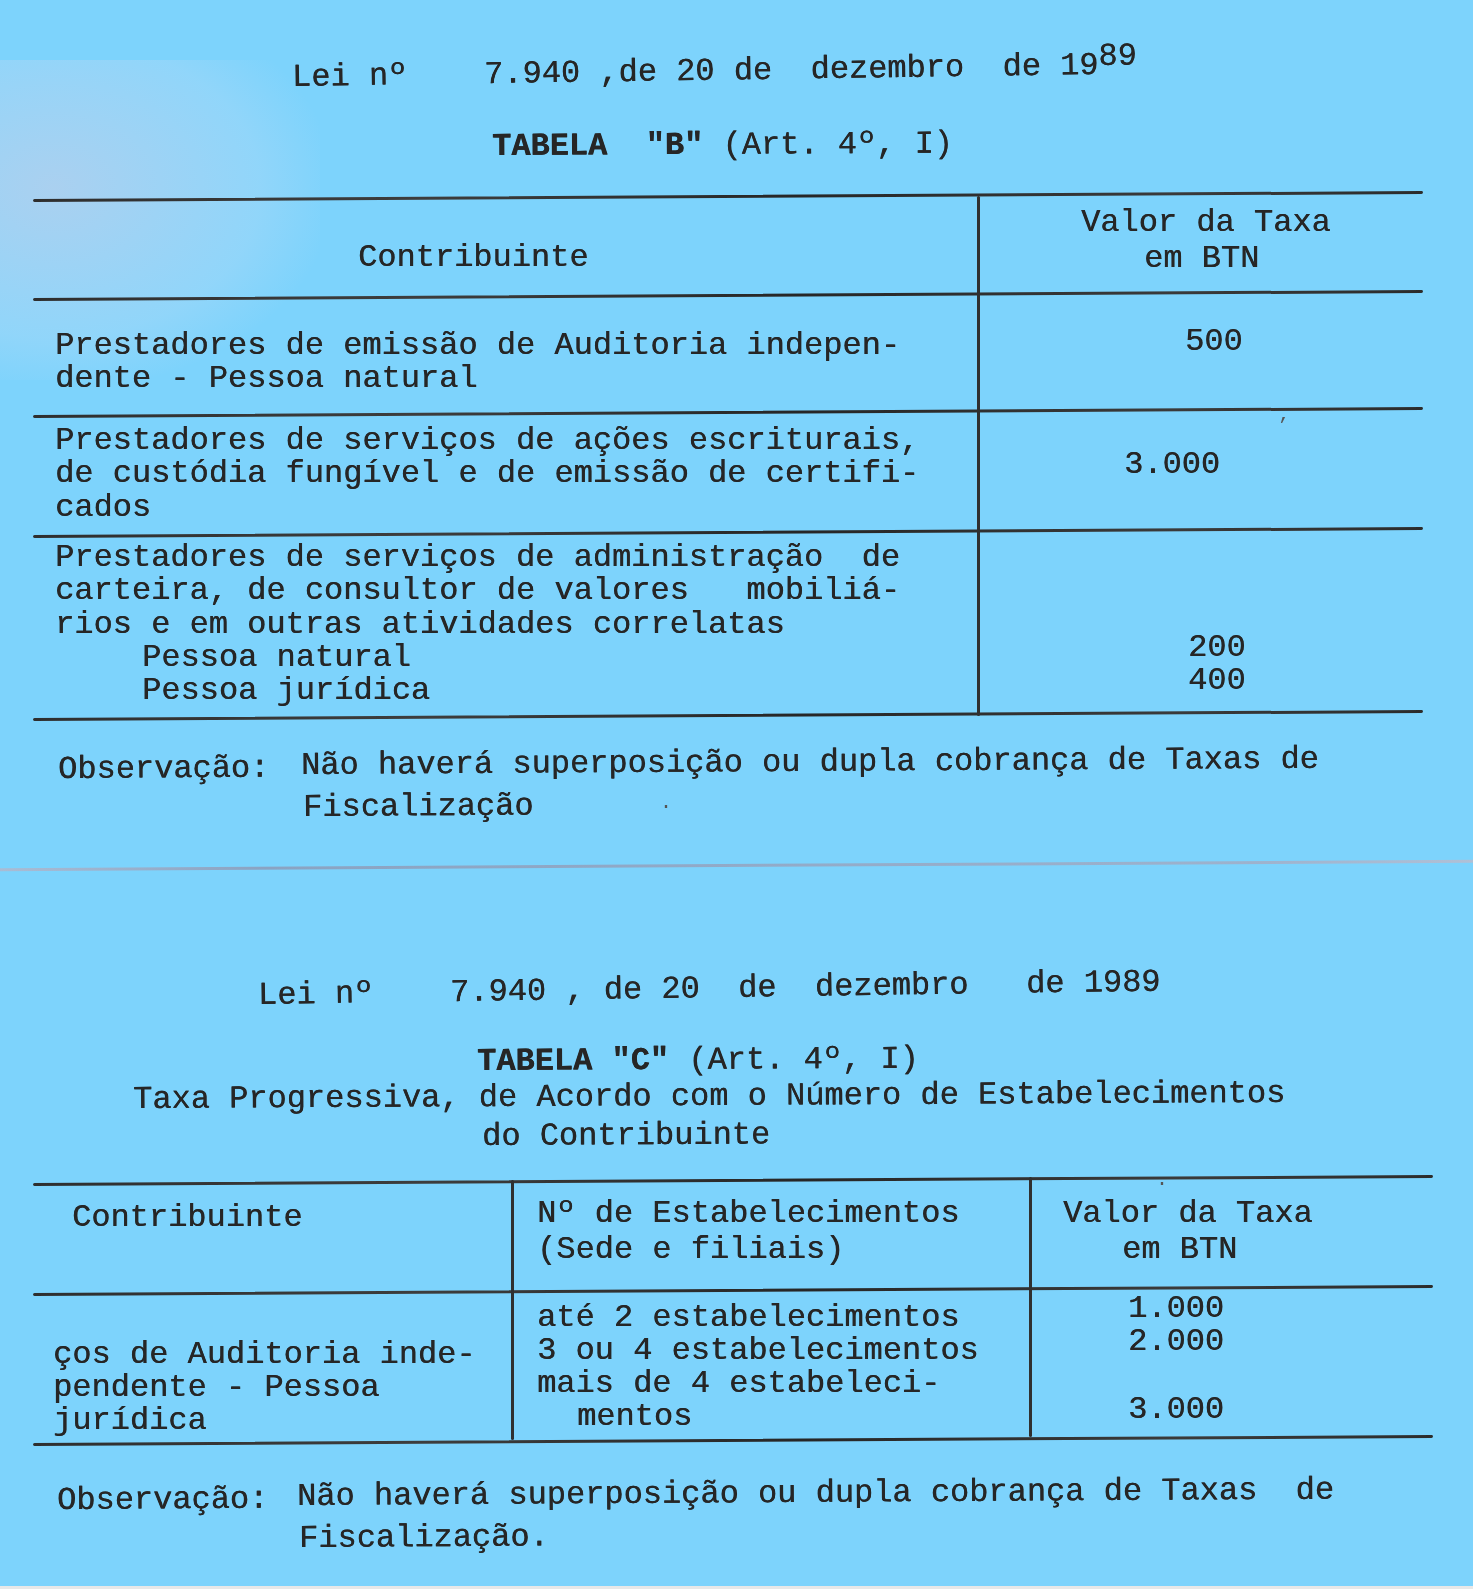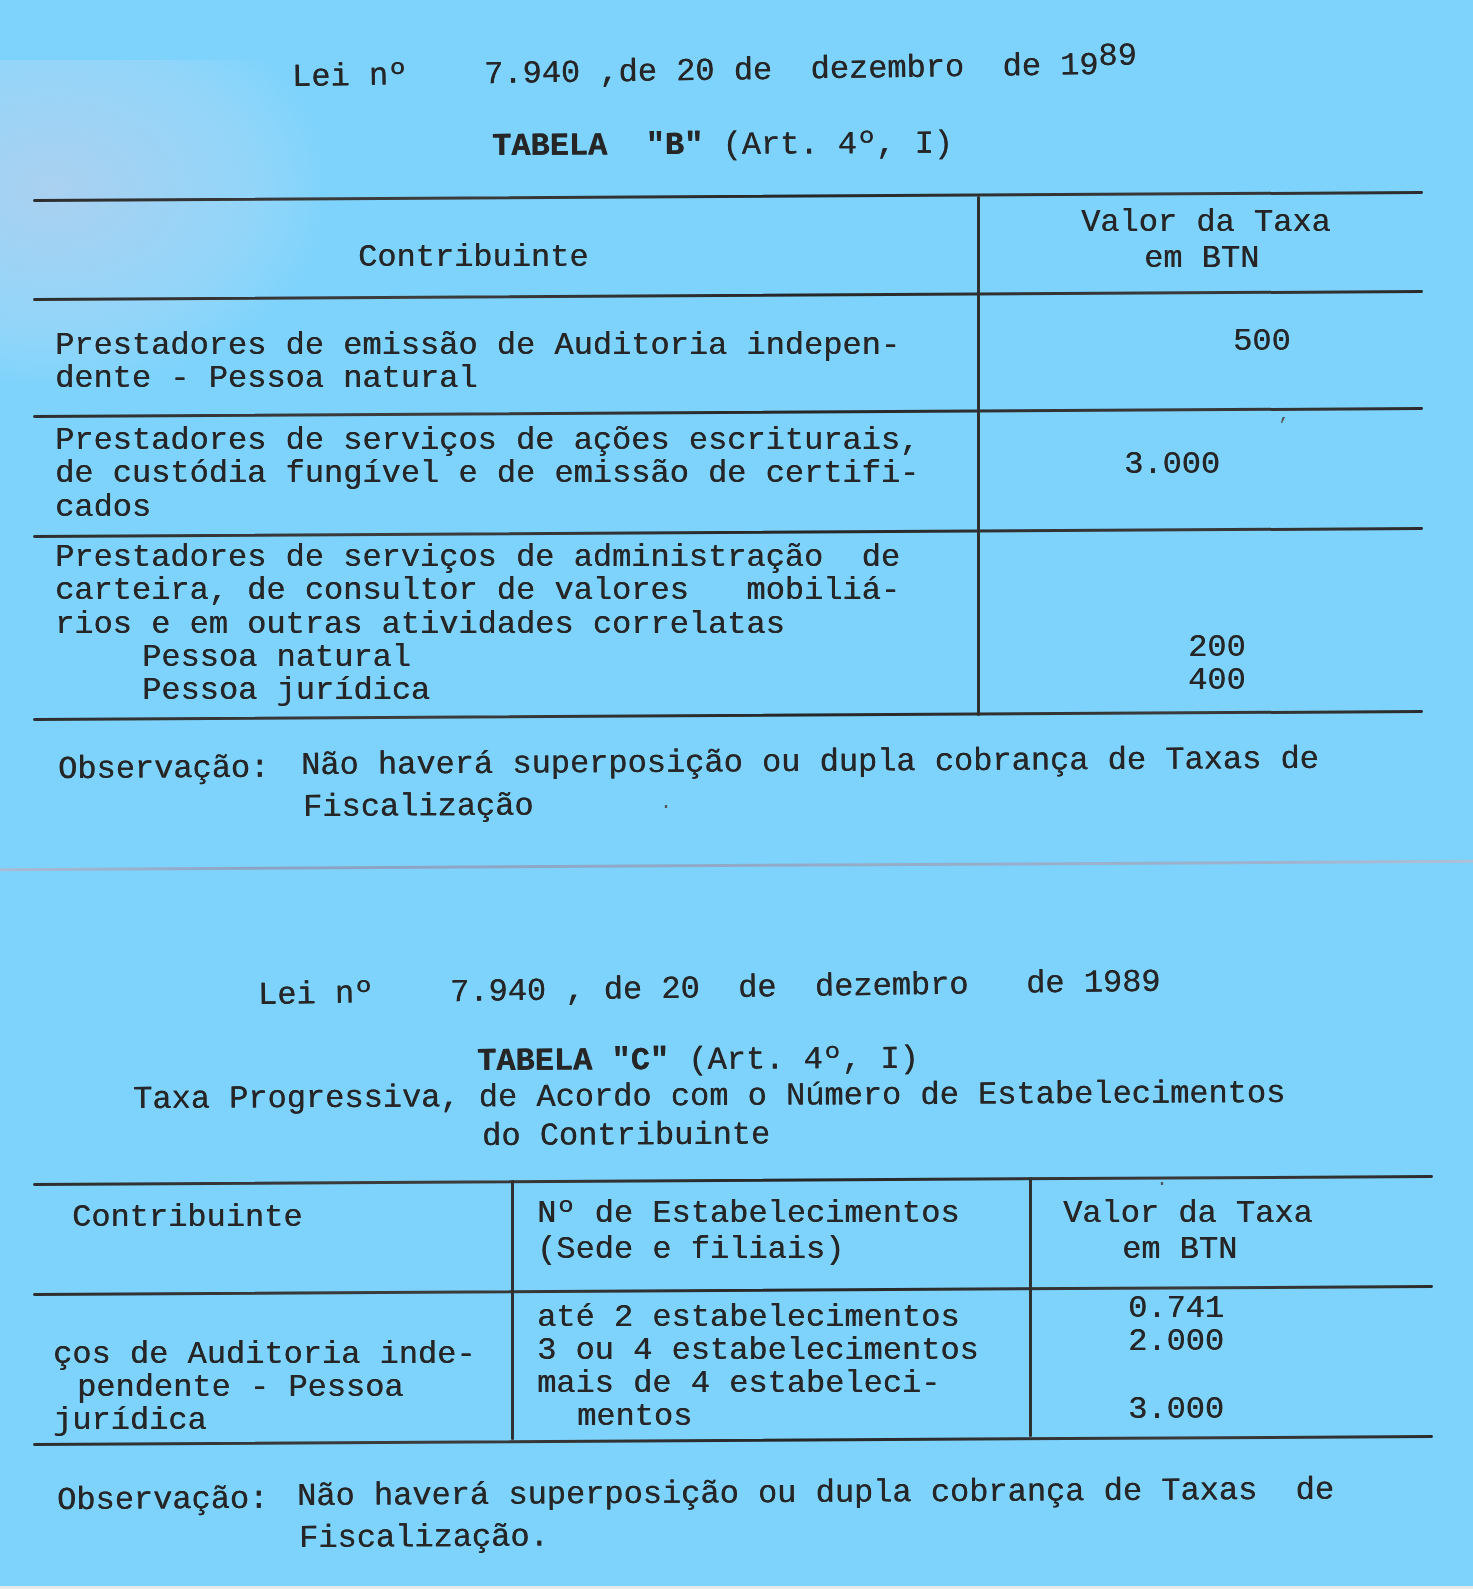--- a/index.html
+++ b/index.html
@@ -56,21 +56,21 @@
   <div class="hline tilt-line" style="left:33px; top:531px; width:1390px;"></div>
   <div class="hline tilt-line" style="left:33px; top:714px; width:1390px;"></div>
   <div class="vline" style="left:977px; top:196px; height:520px;"></div>
 
   <div class="t" style="left:358px; top:240px;">Contribuinte</div>
   <div class="t" style="left:1081px; top:205px;">Valor da Taxa</div>
   <div class="t" style="left:1144px; top:241px;">em BTN</div>
 
   <div class="t" style="left:55px; top:328px;">Prestadores de emissão de Auditoria indepen-</div>
   <div class="t" style="left:55px; top:361px;">dente - Pessoa natural</div>
-  <div class="t" style="left:1185px; top:324px;margin-left:48px;">500</div>
+  <div class="t" style="left:1185px; top:324px;">500</div>
 
   <div class="t" style="left:55px; top:423px;">Prestadores de serviços de ações escriturais,</div>
   <div class="t" style="left:55px; top:456px;">de custódia fungível e de emissão de certifi-</div>
   <div class="t" style="left:55px; top:490px;">cados</div>
   <div class="t" style="left:1124px; top:447px;">3.000</div>
 
   <div class="t" style="left:55px; top:540px;">Prestadores de serviços de administração  de</div>
   <div class="t" style="left:55px; top:573px;">carteira, de consultor de valores   mobiliá-</div>
   <div class="t" style="left:55px; top:607px;">rios e em outras atividades correlatas</div>
   <div class="t" style="left:142px; top:640px;">Pessoa natural</div>
@@ -96,29 +96,29 @@
   <div class="vline" style="left:511px; top:1180px; height:260px;"></div>
   <div class="vline" style="left:1029px; top:1177px; height:260px;"></div>
 
   <div class="t" style="left:72px; top:1200px;">Contribuinte</div>
   <div class="t" style="left:537px; top:1196px;">Nº de Estabelecimentos</div>
   <div class="t" style="left:537px; top:1232px;">(Sede e filiais)</div>
   <div class="t" style="left:1063px; top:1196px;">Valor da Taxa</div>
   <div class="t" style="left:1122px; top:1232px;">em BTN</div>
 
   <div class="t" style="left:53px; top:1337px;">ços de Auditoria inde-</div>
-  <div class="t" style="left:53px; top:1370px;margin-left:24px;">pendente - Pessoa</div>
+  <div class="t" style="left:53px; top:1370px;">pendente - Pessoa</div>
   <div class="t" style="left:53px; top:1403px;">jurídica</div>
 
   <div class="t" style="left:537px; top:1300px;">até 2 estabelecimentos</div>
   <div class="t" style="left:537px; top:1333px;">3 ou 4 estabelecimentos</div>
   <div class="t" style="left:537px; top:1366px;">mais de 4 estabeleci-</div>
   <div class="t" style="left:537px; top:1399px;margin-left:40px;">mentos</div>
 
-  <div class="t" style="left:1128px; top:1291px;">0.741</div>
+  <div class="t" style="left:1128px; top:1291px;">1.000</div>
   <div class="t" style="left:1128px; top:1324px;">2.000</div>
   <div class="t" style="left:1128px; top:1392px;">3.000</div>
 
   <div class="t tilt-b" style="left:57px; top:1483px;">Observação:</div>
   <div class="t tilt-b" style="left:297px; top:1479px;">Não haverá superposição ou dupla cobrança de Taxas  de</div>
   <div class="t tilt-b" style="left:299px; top:1521px;">Fiscalização.</div>
 
   <div class="artifact" style="left:1277px; top:415px;">’</div>
   <div class="artifact" style="left:1156px; top:1172px;">·</div>
   <div class="artifact" style="left:660px; top:795px;">·</div>

